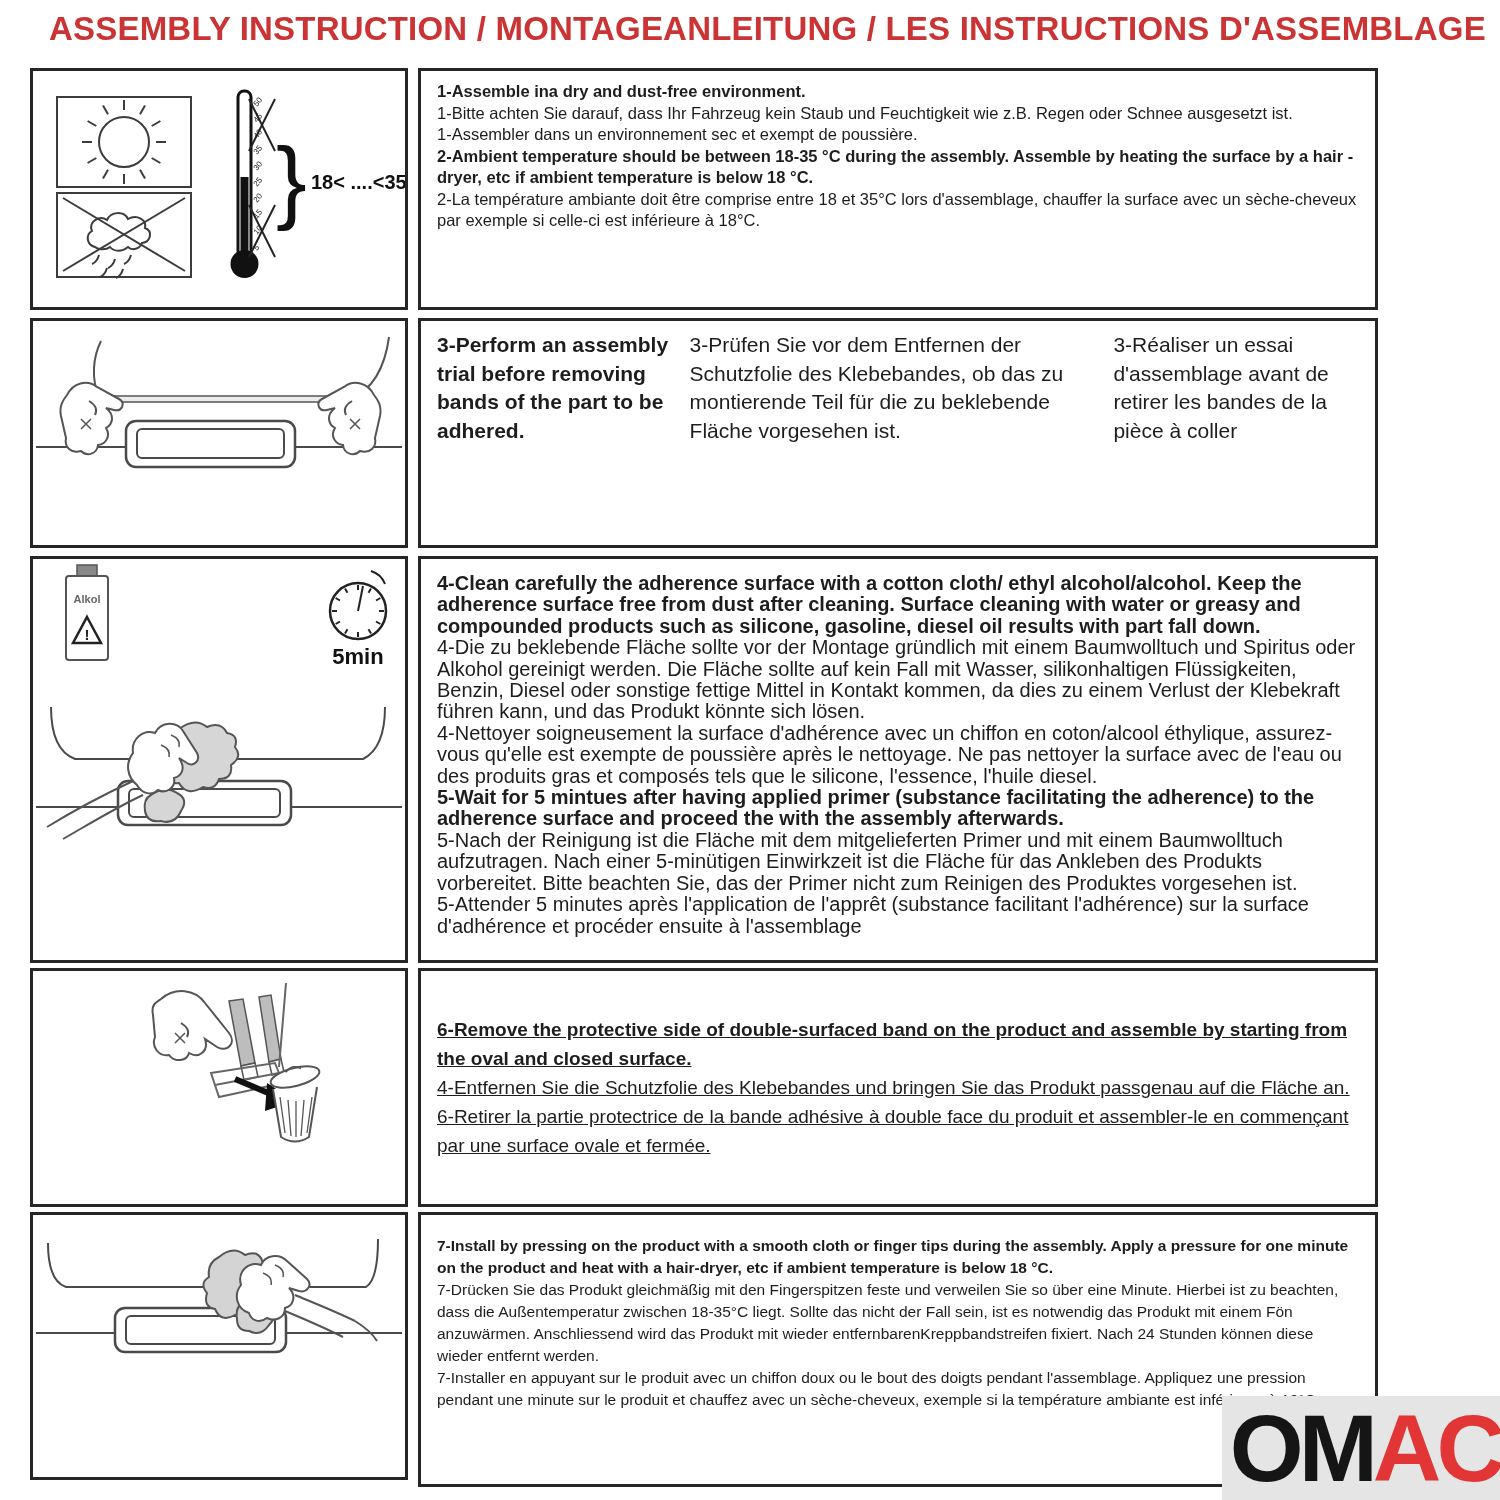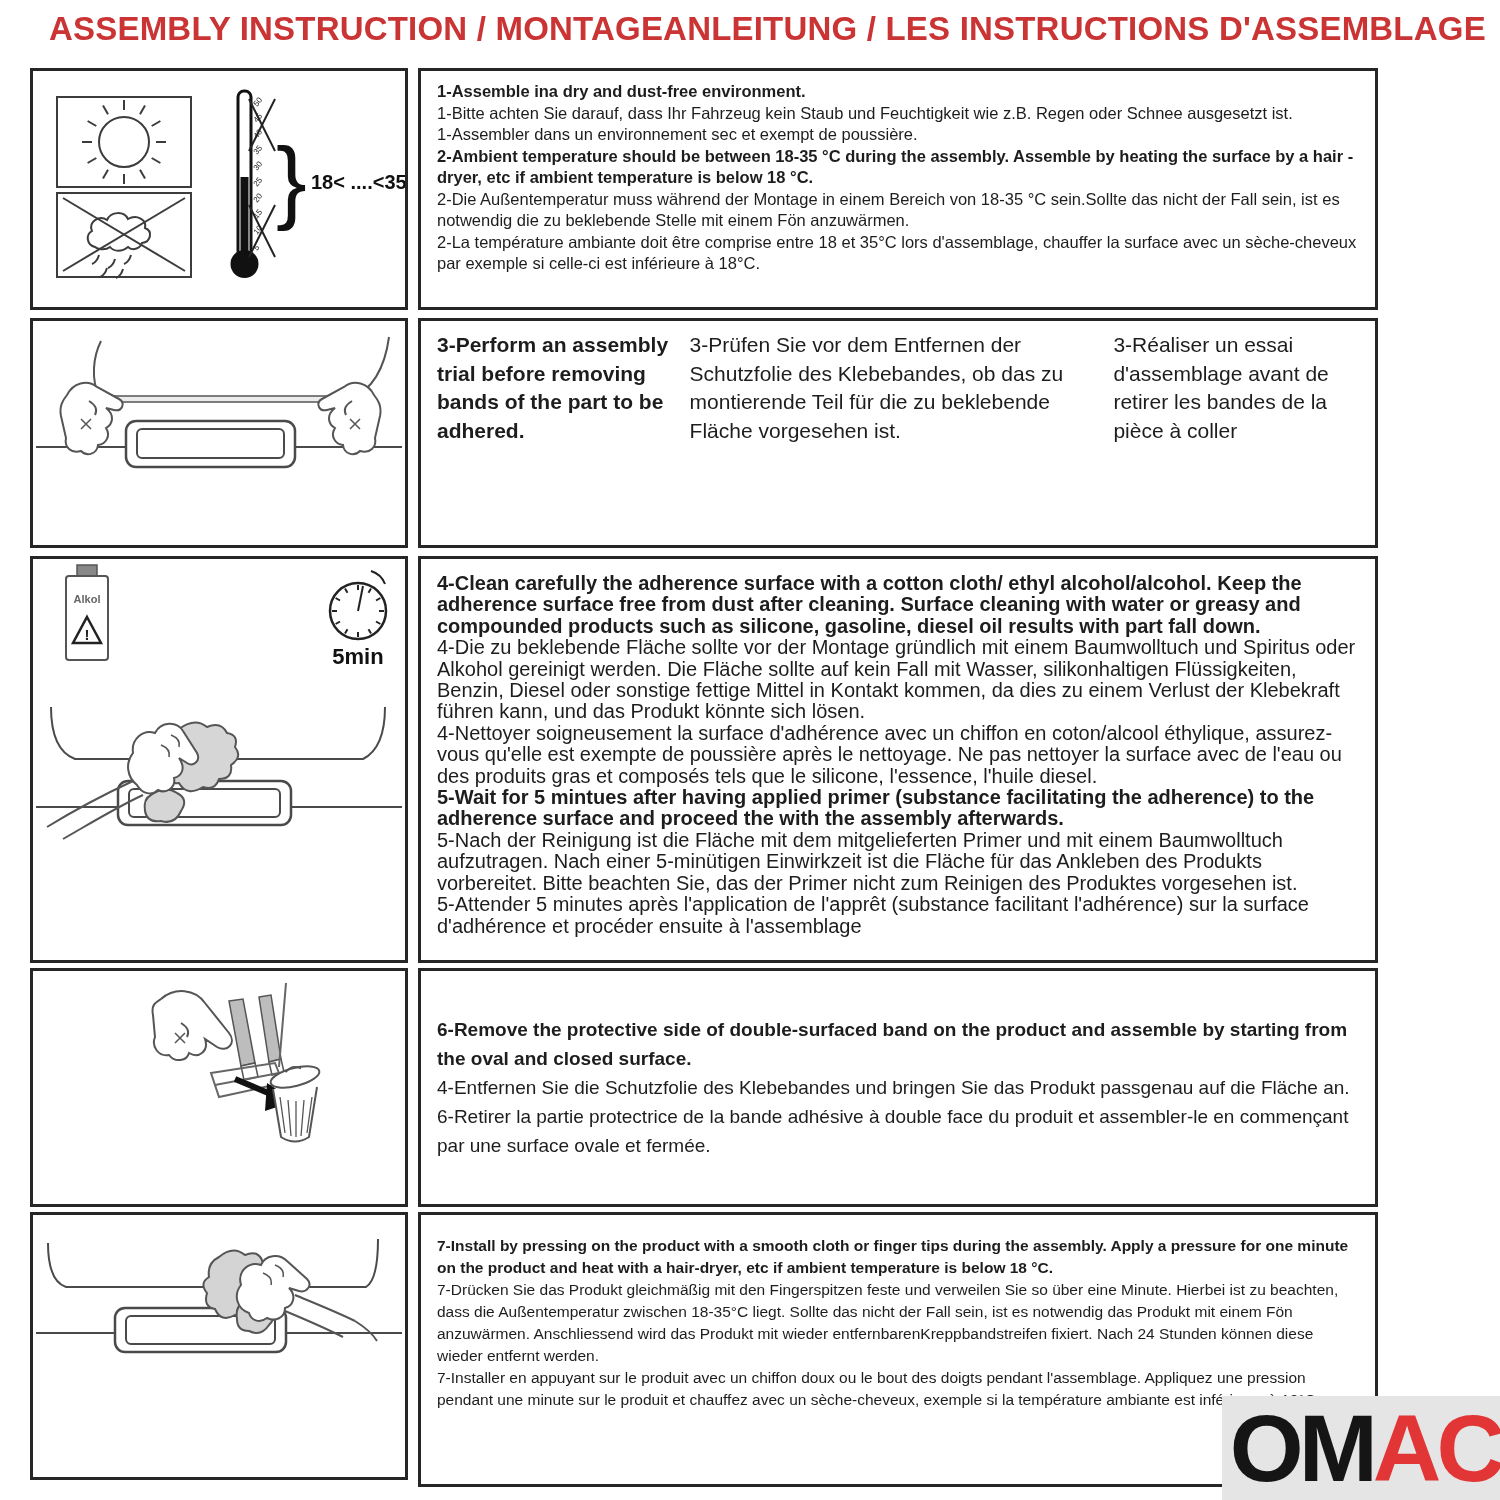--- a/index.html
+++ b/index.html
@@ -10,21 +10,21 @@
   .illu{position:absolute;left:30px;top:0;height:100%;width:378px;border:3px solid #262626;box-sizing:border-box;background:#fff;}
   .illu svg{display:block;width:100%;height:100%;}
   .txt{position:absolute;left:418px;top:0;height:100%;width:960px;border:3px solid #262626;box-sizing:border-box;background:#fff;padding:10px 16px;}
   .txt p{margin:0;}
   .b{font-weight:700;}
   .s1 p{font-size:16.5px;line-height:21.5px;}
   .s2{display:flex;justify-content:center;}
   .s2 p{font-size:21px;line-height:28.5px;}
   .s3 p{font-size:20px;line-height:21.4px;}
   .s3{padding-top:14px;}
-  .s4{display:flex;flex-direction:column;justify-content:center;}
+  .s4{display:flex;flex-direction:column;justify-content:center;text-decoration:underline;}
   .s4 p{font-size:19px;line-height:29px;}
   .s5 p{font-size:15.5px;line-height:22px;}
   .s5{padding-top:20px;}
   .gap{margin-top:21px;}
   .logo{position:absolute;left:1222px;top:1396px;width:278px;height:104px;background:#e5e5e5;z-index:6;display:flex;align-items:center;justify-content:flex-end;font-weight:900;font-size:95px;letter-spacing:-5px;line-height:1;}
   .logo .lb{color:#151515;}
   .logo .lr{color:#e23636;}
   text{font-family:"Liberation Sans",sans-serif;}
 </style>
 </head>
@@ -89,21 +89,20 @@
           <text x="243" y="141" font-size="92" font-weight="300" fill="#111">}</text>
           <text x="278" y="118" font-size="20" font-weight="600" fill="#111">18&lt; ....&lt;35 C</text>
         </g>
       </svg>
     </div>
     <div class="txt s1">
       <p class="b">1-Assemble ina dry and dust-free environment.</p>
       <p>1-Bitte achten Sie darauf, dass Ihr Fahrzeug kein Staub und Feuchtigkeit wie z.B. Regen oder Schnee ausgesetzt ist.</p>
       <p>1-Assembler dans un environnement sec et exempt de poussière.</p>
       <p class="b gap">2-Ambient temperature should be between 18-35 °C  during the assembly. Assemble by heating the surface by a hair -dryer, etc if ambient temperature is below 18 °C.</p>
-      <p>2-Die Außentemperatur muss während der Montage in einem Bereich von 18-35 °C  sein.Sollte das nicht der Fall sein, ist es notwendig die zu beklebende Stelle mit einem Fön anzuwärmen.</p>
       <p>2-La température ambiante doit être comprise entre 18 et 35°C lors d'assemblage, chauffer la surface avec un sèche-cheveux par exemple si celle-ci est inférieure à 18°C.</p>
     </div>
   </div>
 
   <div class="row" style="top:318px;height:230px;">
     <div class="illu">
       <svg viewBox="0 0 372 224">
         <g stroke="#4a4a4a" stroke-width="2" fill="none">
           <line x1="3" y1="126" x2="93" y2="126"></line>
           <line x1="262" y1="126" x2="369" y2="126"></line>

